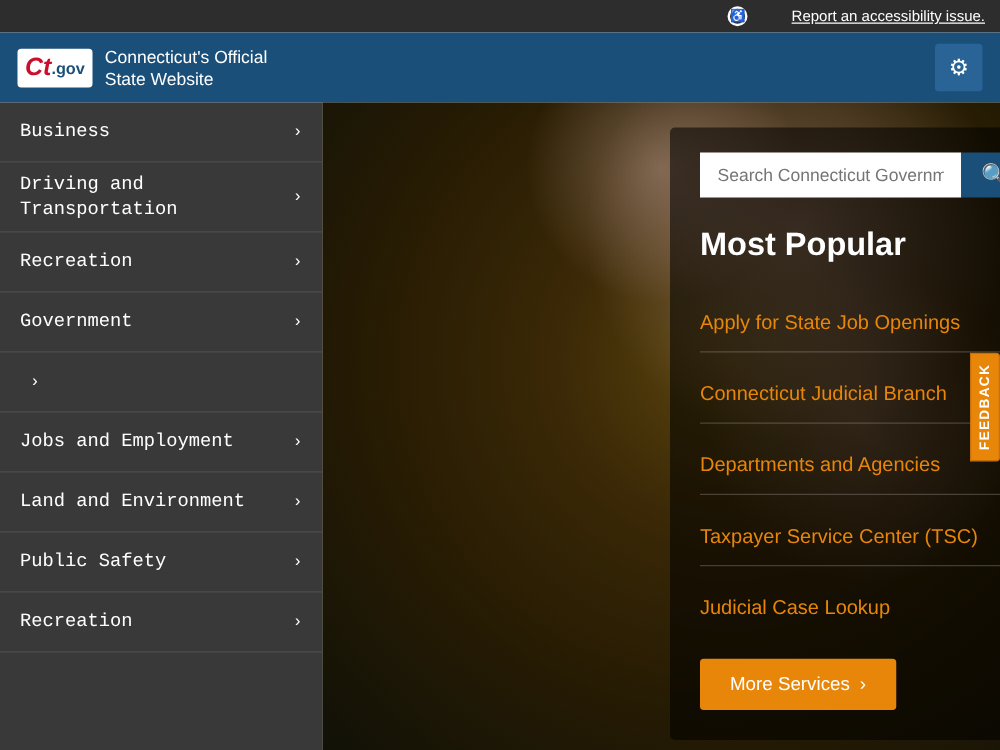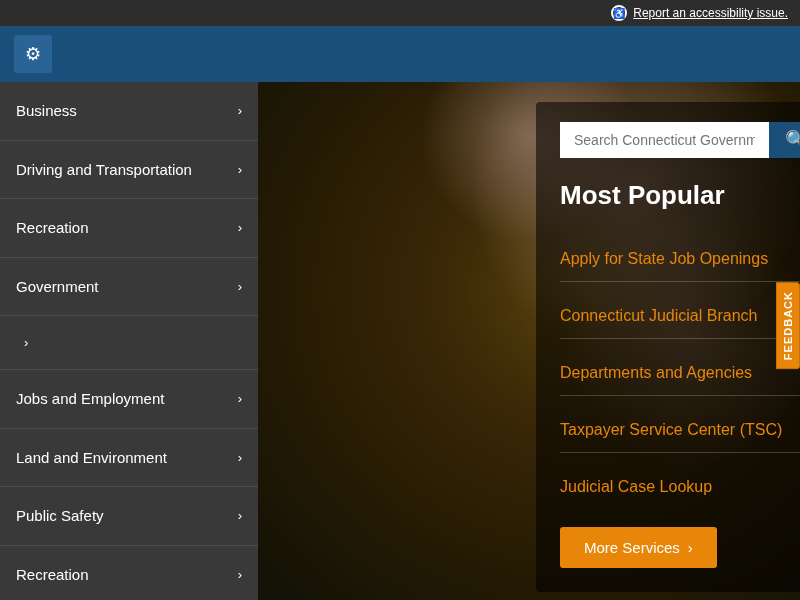--- a/index.html
+++ b/index.html
@@ -14,20 +14,21 @@
       display: flex;
       justify-content: flex-end;
       align-items: center;
       gap: 6px;
       height: 26px;
     }
     #top-bar a {
       color: #fff;
       text-decoration: underline;
       font-size: 12px;
+      margin-left: 29px;
     }
     .accessibility-icon {
       width: 16px; height: 16px;
       border: 2px solid #fff;
       border-radius: 50%;
       display: inline-flex;
       align-items: center;
       justify-content: center;
       font-size: 10px;
       font-weight: bold;
@@ -118,26 +119,27 @@
     #sidebar {
       width: 258px;
       background: rgba(30,30,30,0.88);
       overflow-y: auto;
       flex-shrink: 0;
     }
     .nav-item {
       display: flex;
       align-items: center;
       justify-content: space-between;
-      padding: 19px 16px;
+      padding: 8px 16px;
       color: #fff;
       font-size: 15px;
       border-bottom: 1px solid rgba(255,255,255,0.1);
       cursor: pointer;
       min-height: 48px;
+      font-family: Liberation Mono, monospace;
     }
     .nav-item-label { flex: 1; line-height: 1.3; }
     .nav-chevron {
       color: #fff;
       font-size: 13px;
       margin-left: 8px;
       flex-shrink: 0;
     }
 
     
@@ -242,20 +244,30 @@
   </style>
 </head>
 <body>
 
 <div id="top-bar">
   <span class="accessibility-icon">♿</span>
   <a href="#">Report an accessibility issue.</a>
 </div>
 
 <div id="header">
+  <div id="logo-area">
+    <div id="logo-box">
+      <span id="logo-ct">Ct</span>
+        <span id="logo-gov">.gov</span>
+    </div>
+    <div id="site-title">
+      <div>Connecticut's Official</div>
+      <div>State Website</div>
+    </div>
+  </div>
   <button id="settings-btn">
     <span>⚙</span>
   </button>
 </div>
 
 <div id="main">
 
   <nav id="sidebar">
 
   <div class="nav-item">

